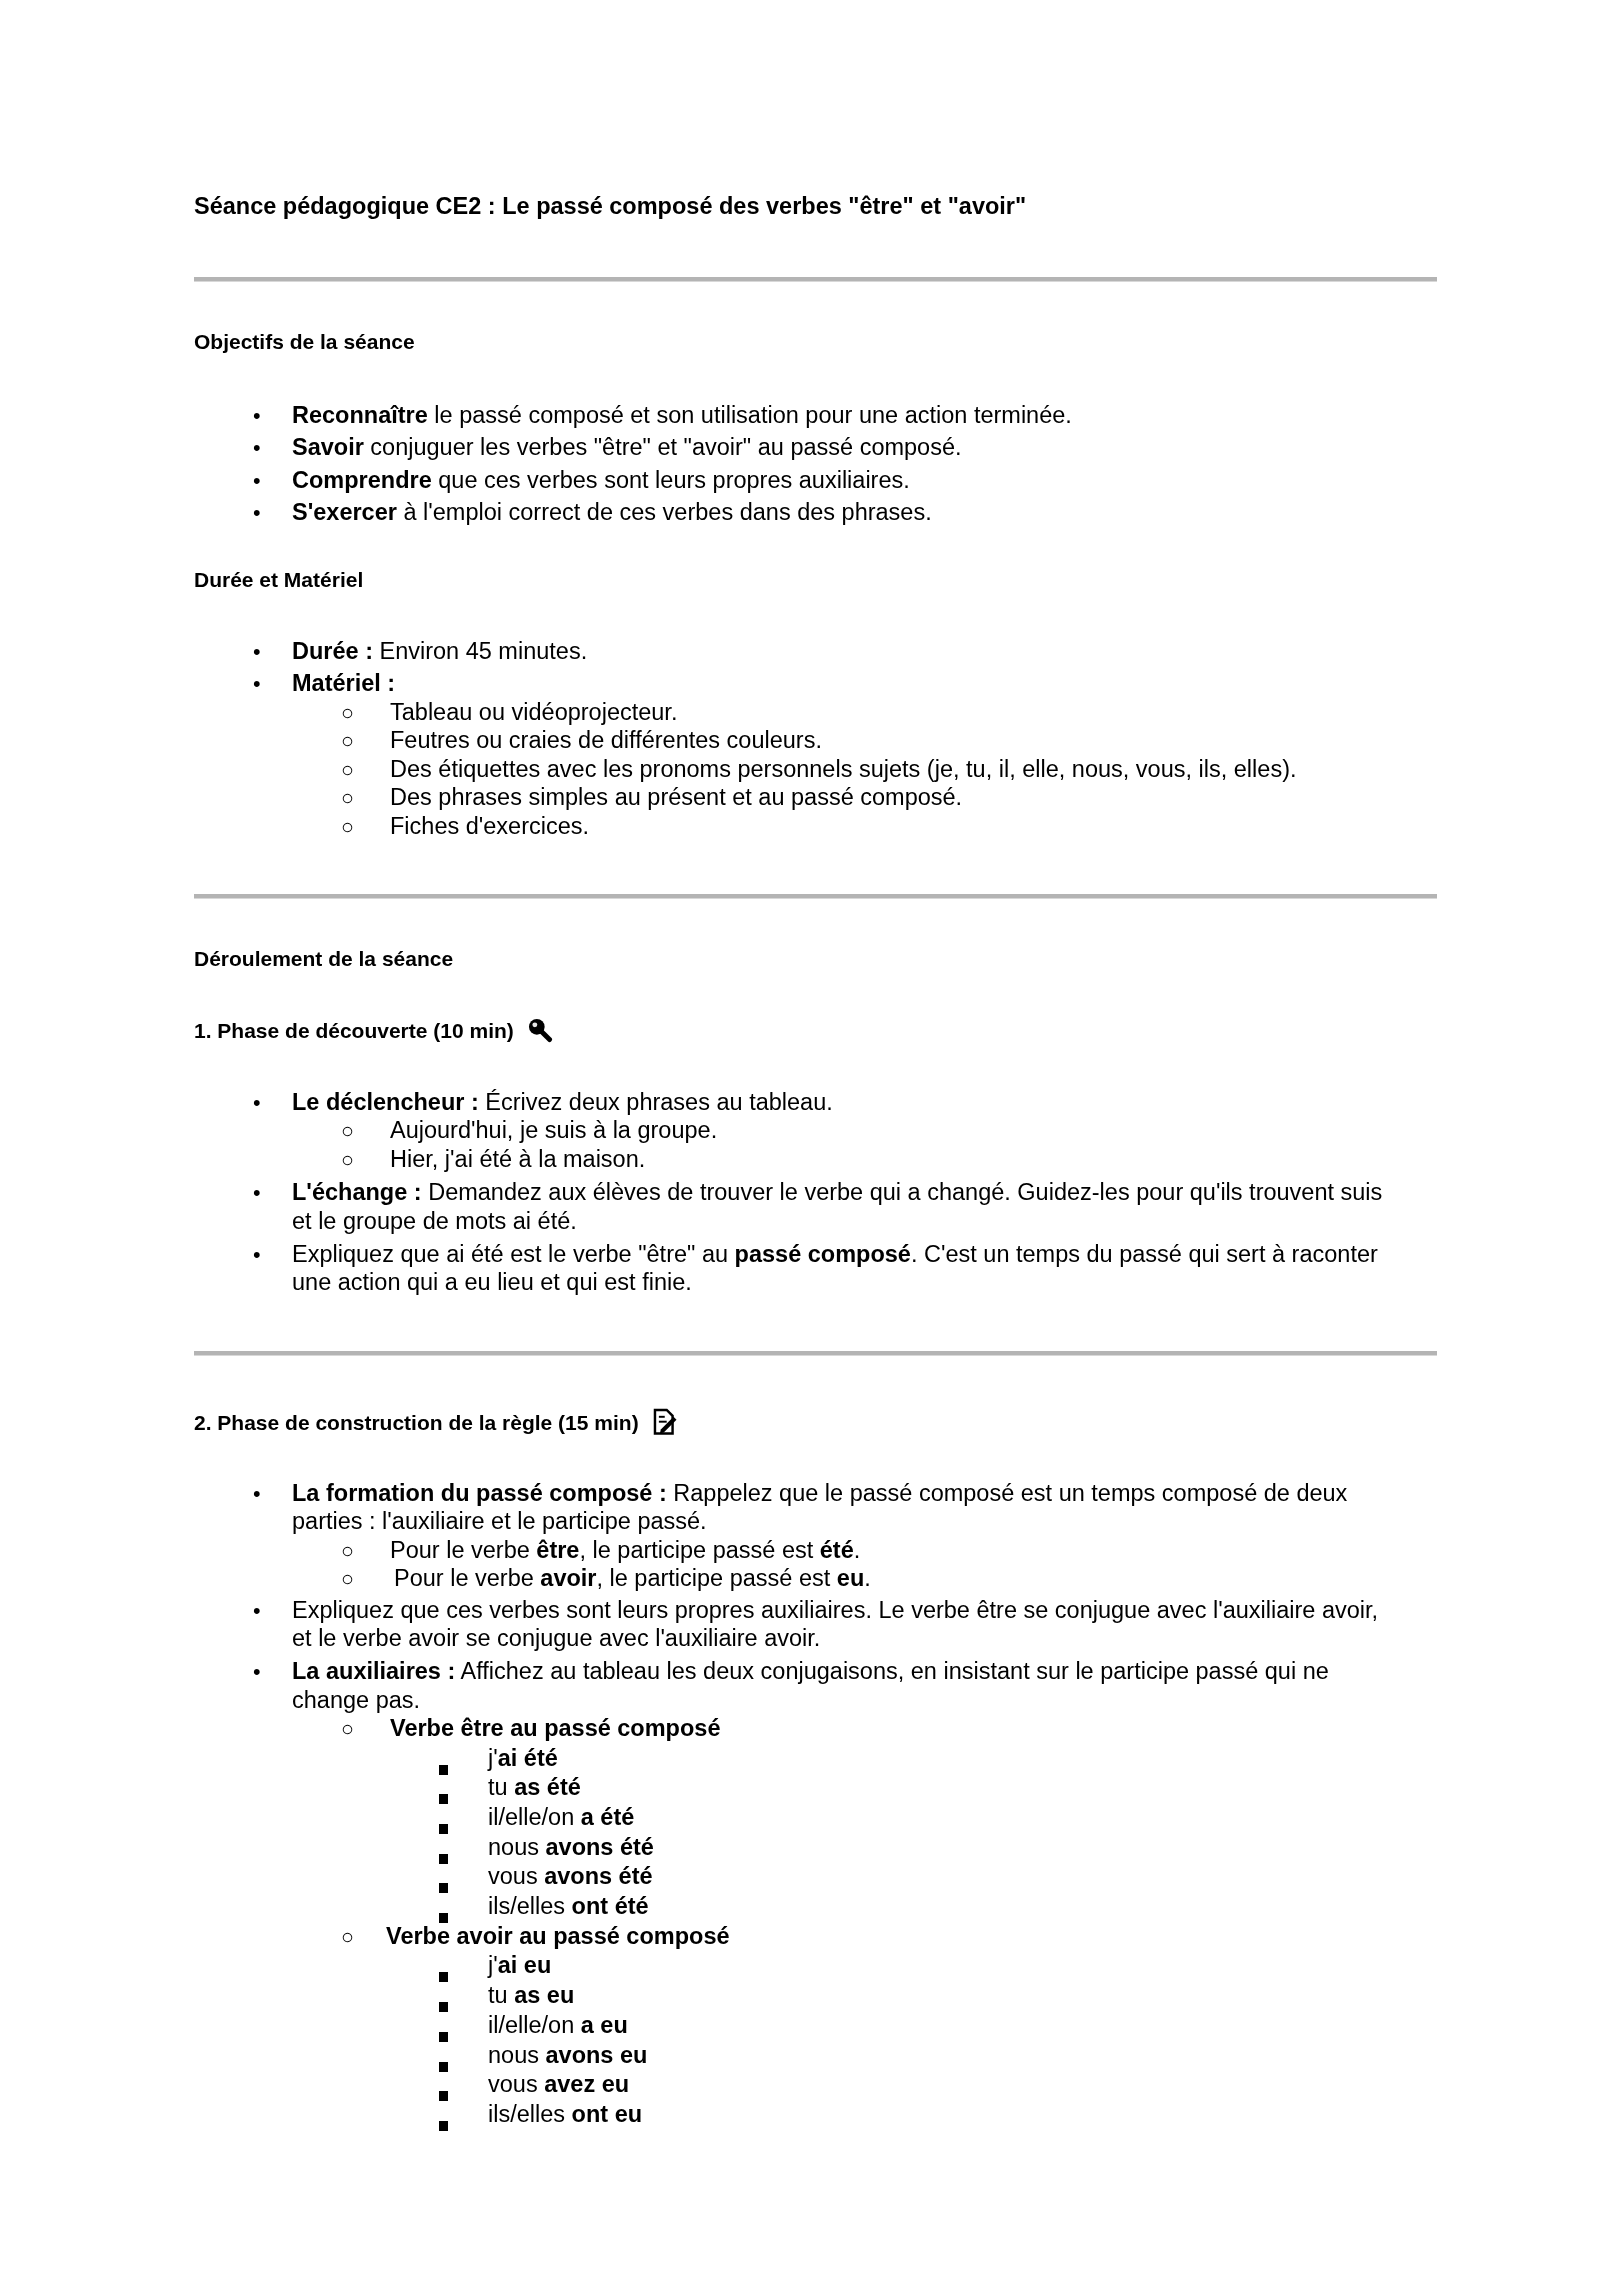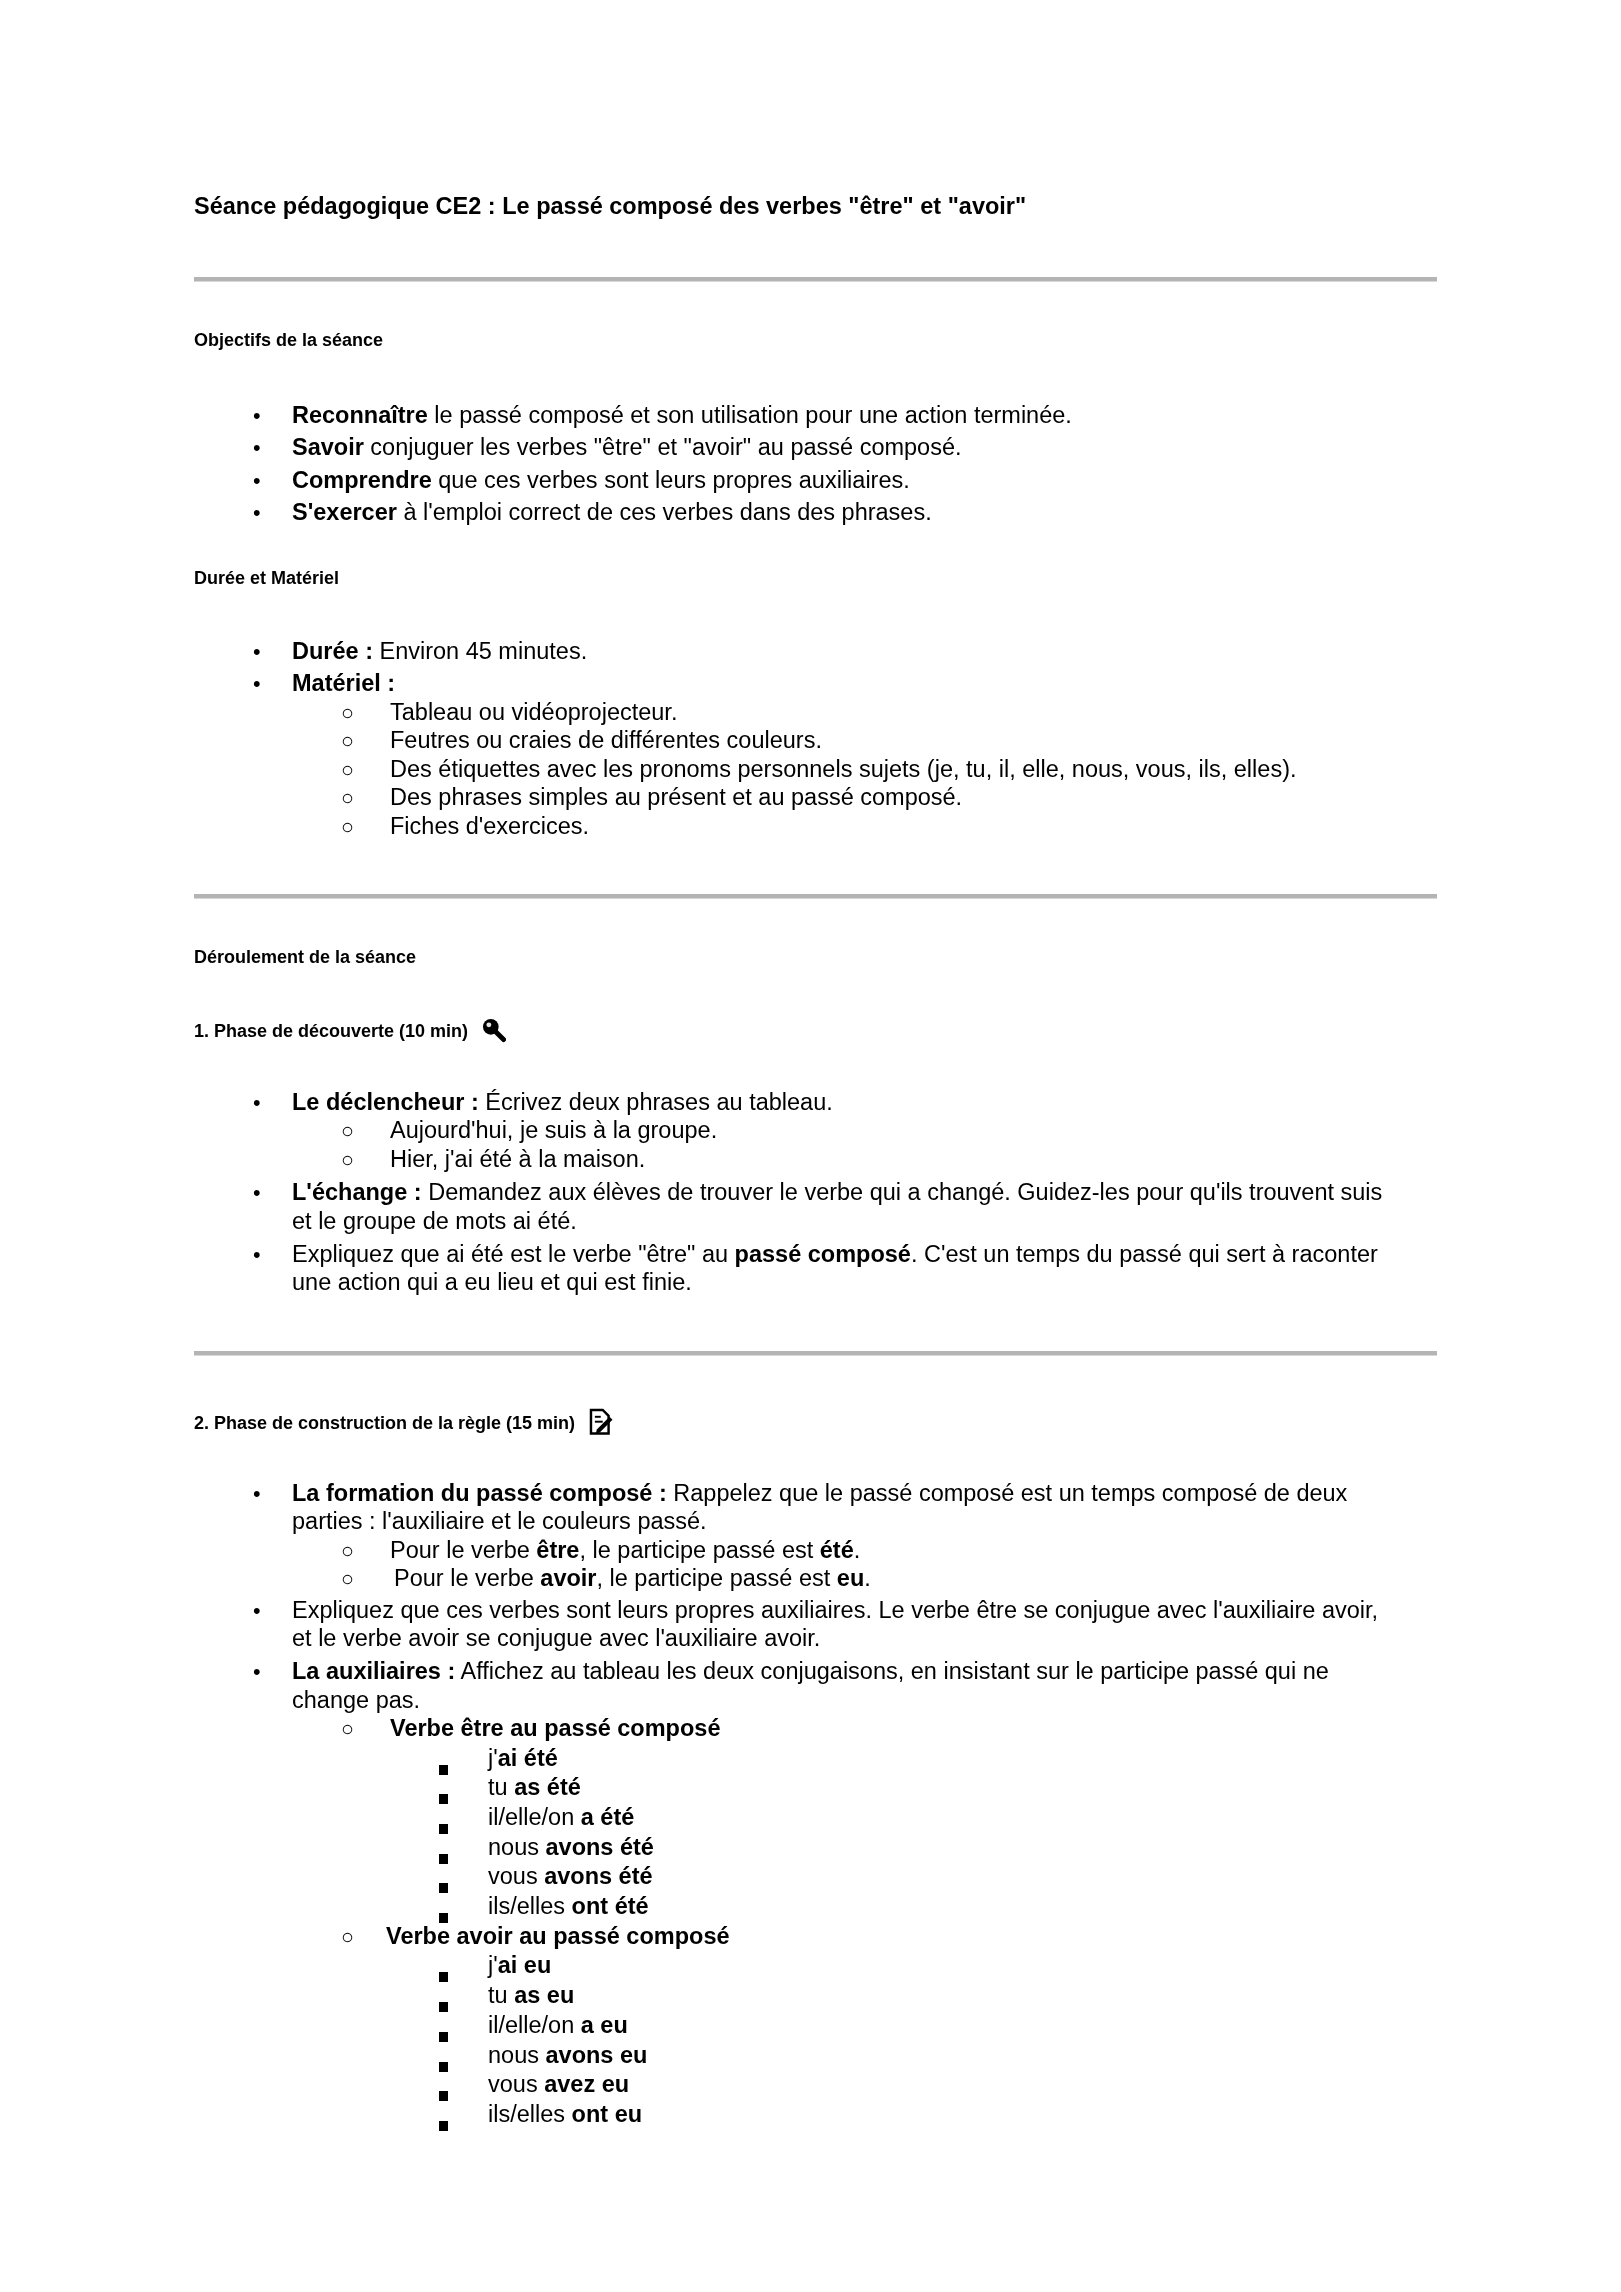--- a/index.html
+++ b/index.html
@@ -1,21 +1,21 @@
 <!DOCTYPE html>
 <html><head>
 <meta charset="utf-8">
 <style>
   html, body { margin: 0; padding: 0; background: #ffffff; }
   body { width: 1621px; height: 2293px; position: relative; overflow: hidden;
          font-family: "Liberation Sans", sans-serif; color: #000; }
   .page { position: absolute; left: 194px; top: 0; width: 1243px; }
   .title { position: absolute; top: 193px; font-size: 23.5px; font-weight: bold; white-space: nowrap; }
   .hr { position: absolute; left: 0; width: 1243px; height: 3.9px; background: #b4b4b4; border-bottom: 1px solid #d8d8d8; }
-  .h { position: absolute; font-size: 18px; font-weight: bold; white-space: nowrap; }
+  .h { position: absolute; font-size: 21px; font-weight: bold; white-space: nowrap; }
   .line { position: absolute; font-size: 23.5px; white-space: nowrap; line-height: 27.4px; }
   .bul1 { position: absolute; left: 59px; font-size: 21.6px; }
   .bul2 { position: absolute; left: 147px; font-size: 21.6px; }
   .bul3 { position: absolute; left: 245px; }
   .sq { display: inline-block; width: 8.8px; height: 9.8px; background: #000; }
   .icon { display: inline-block; vertical-align: middle; margin-left: 7.8px; }
 </style>
 </head>
 <body>
 
@@ -128,21 +128,21 @@
         <path d="M9 22 L22 9 L25 12 L12 25 L8 26 Z" fill="#000"></path>
       </svg>
     </span>
   </div>
 
   <div class="line" style="top:1480px">
     <span class="bul1">•</span>
     <span style="position:absolute;left:98px"><b>La formation du passé composé :</b><span> Rappelez que le passé composé est un temps composé de deux</span></span>
   </div>
   <div class="line" style="top:1508px">
-    <span style="position:absolute;left:98px">parties : l'auxiliaire et le couleurs passé.</span>
+    <span style="position:absolute;left:98px">parties : l'auxiliaire et le participe passé.</span>
   </div>
   <div class="line" style="top:1537px">
     <span class="bul2">○</span>
     <span style="position:absolute;left:196px"><span>Pour le verbe </span><b>être</b><span>, le participe passé est </span><b>été</b><span>.</span></span>
   </div>
   <div class="line" style="top:1565px">
     <span class="bul2">○</span>
     <span style="position:absolute;left:200px"><span>Pour le verbe </span><b>avoir</b><span>, le participe passé est </span><b>eu</b><span>.</span></span>
   </div>
   <div class="line" style="top:1597px">

